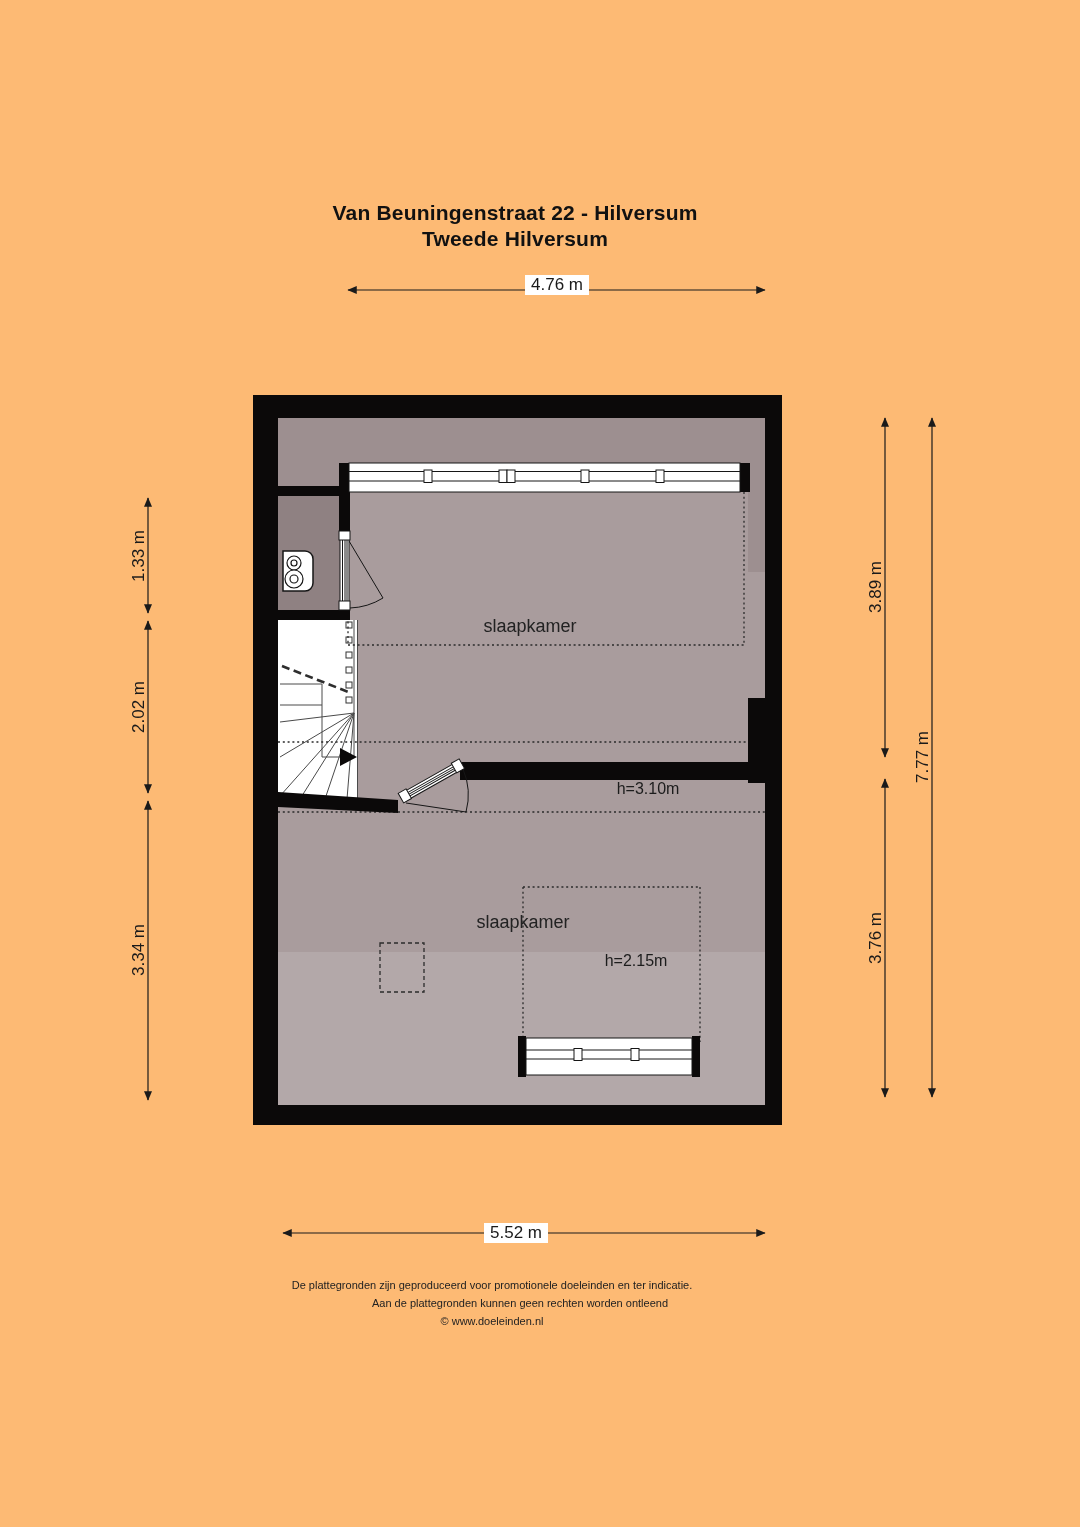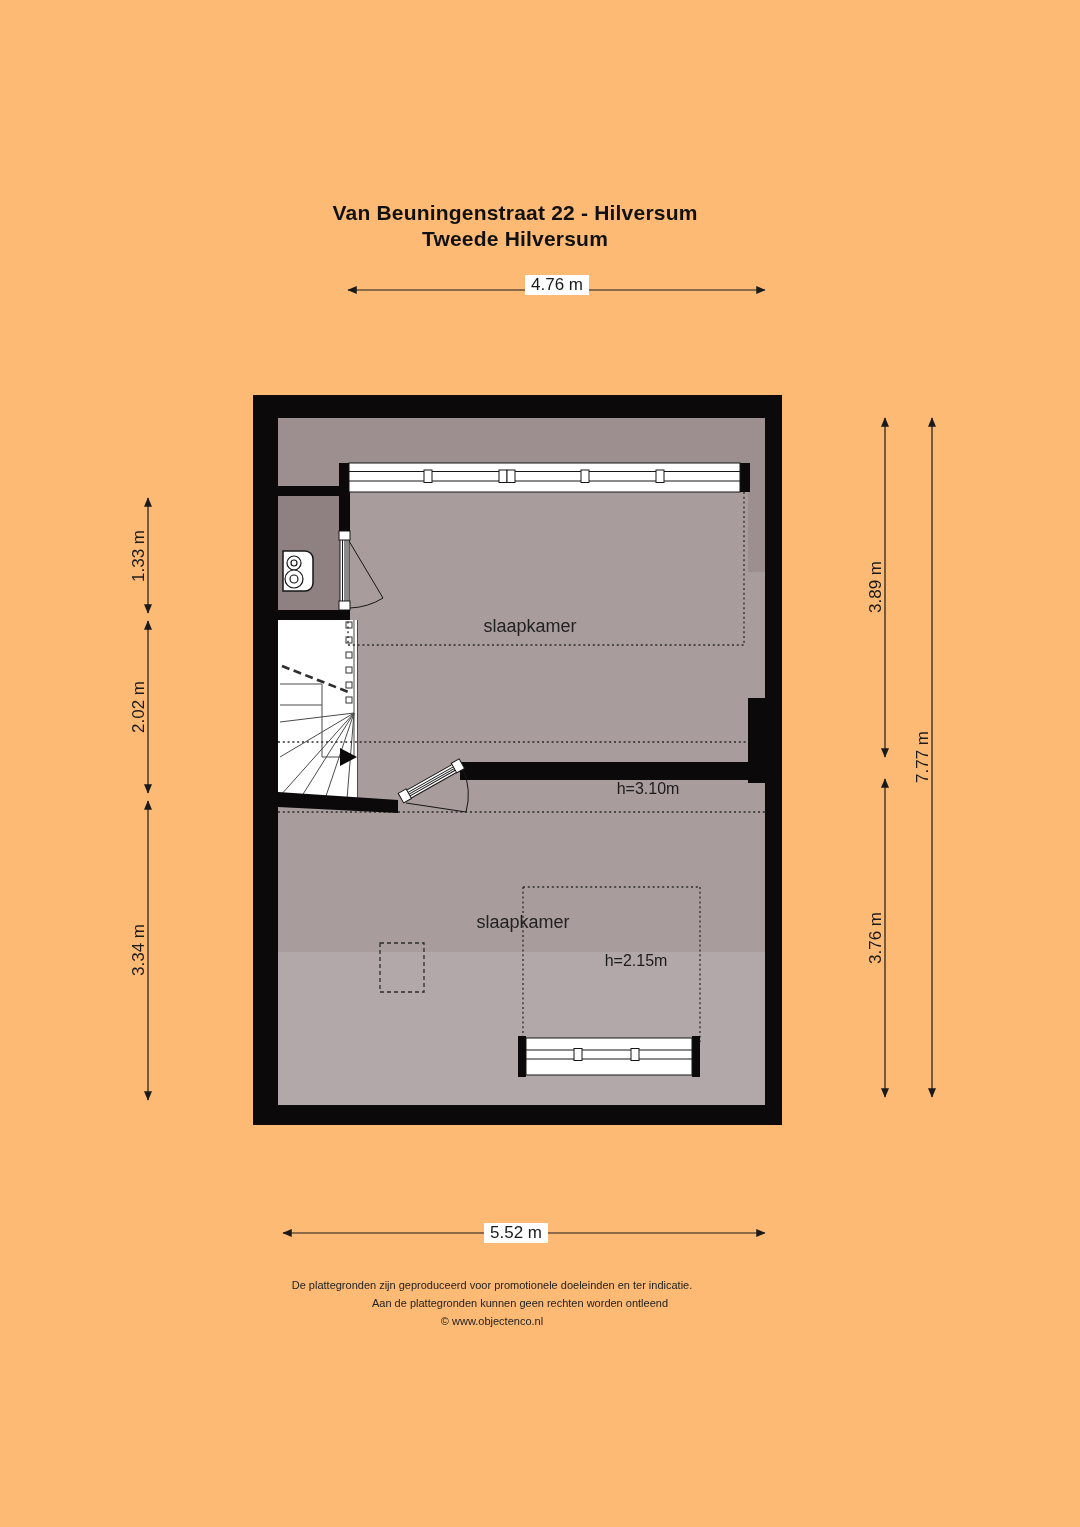--- a/index.html
+++ b/index.html
@@ -174,15 +174,15 @@
   <div class="lbl rot dim-v" style="left:923px; top:757px;">7.77 m</div>
 
   <div class="lbl room-label" style="left:530px; top:626px;">slaapkamer</div>
   <div class="lbl h-note" style="left:620px; top:789px;">h=3.10m</div>
 
   <div class="lbl room-label" style="left:523px; top:922px;">slaapkamer</div>
   <div class="lbl h-note" style="left:608px; top:961px;">h=2.15m</div>
 
   <div class="lbl footer-line" style="left:492px; top:1285px;">De plattegronden zijn geproduceerd voor promotionele doeleinden en ter indicatie.</div>
   <div class="lbl footer-line" style="left:520px; top:1303px;">Aan de plattegronden kunnen geen rechten worden ontleend</div>
-  <div class="lbl footer-line" style="left:492px; top:1321px;">© www.objectenco.nl</div>
+  <div class="lbl footer-line" style="left:492px; top:1321px;">© www.doeleinden.nl</div>
 
 </div>
 
 </body></html>

